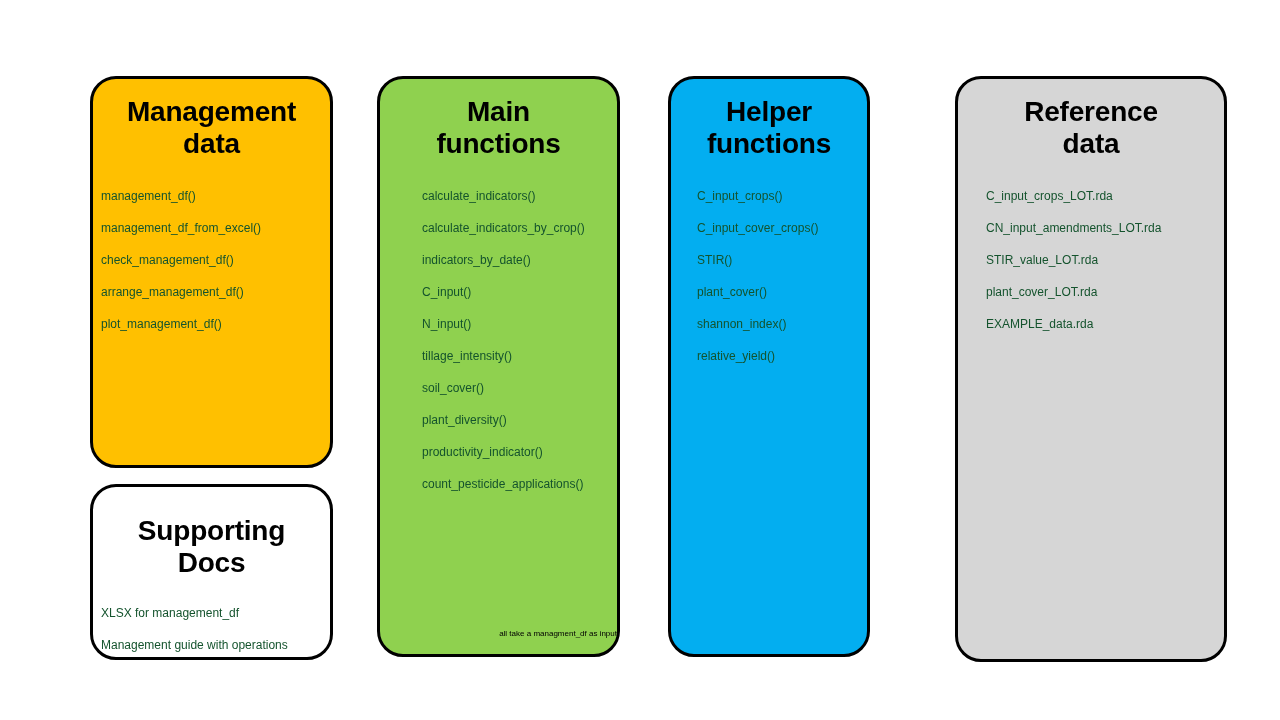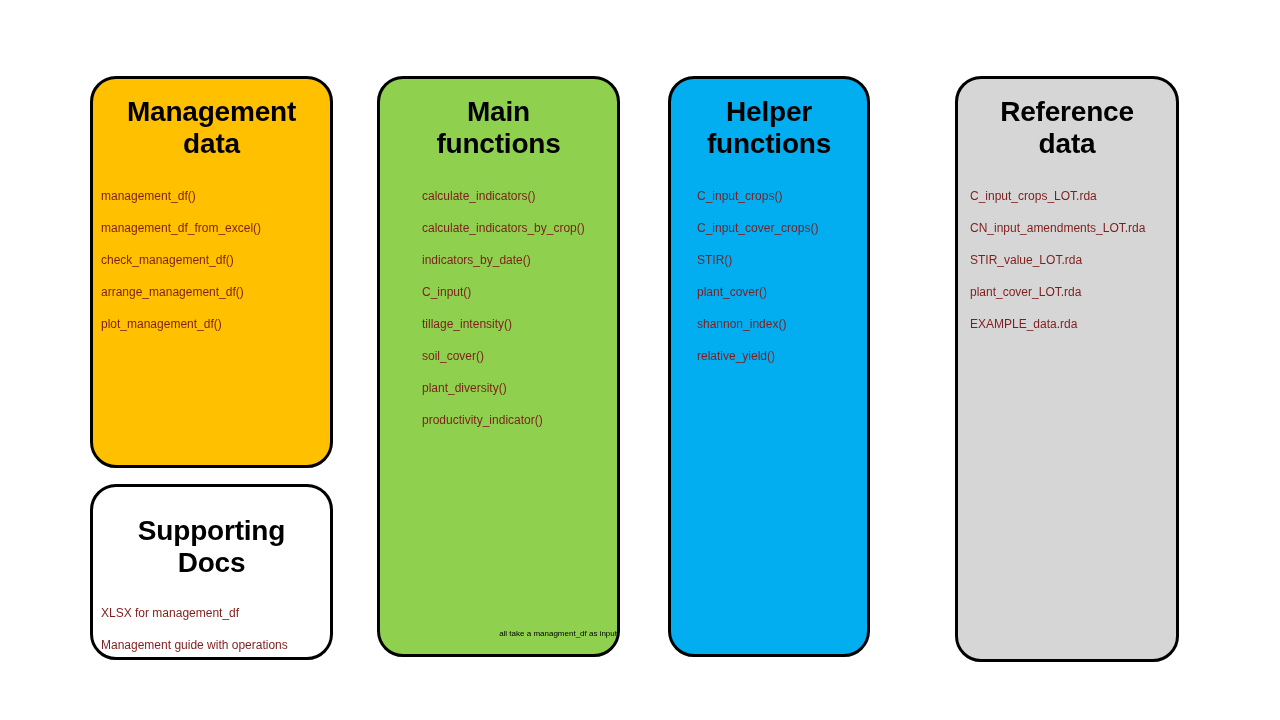--- a/index.html
+++ b/index.html
@@ -36,21 +36,21 @@
     letter-spacing: -0.2px;
   }
   .card-list {
     list-style: none;
     margin: 0;
     padding: 0;
   }
   .card-list li {
     font-size: 12px;
     line-height: 32px;
-    color: #7f1d1d;
+    color: #14532d;
     white-space: nowrap;
   }
   .card-note {
     font-size: 8px;
     text-align: right;
     color: #000000;
     position: absolute;
     left: 0;
     right: 0;
   }
@@ -97,26 +97,26 @@
     height: 581px;
     background: #03AEF0;
   }
   #card-helper .card-title { margin-top: 17px; }
   #card-helper .card-list { margin-top: 20px; padding-left: 26px; }
 
   
   #card-reference {
     left: 955px;
     top: 76px;
-    width: 224px;
+    width: 272px;
     height: 586px;
     background: #D6D6D6;
   }
   #card-reference .card-title { margin-top: 17px; }
-  #card-reference .card-list { margin-top: 20px; padding-left: 12px; }
+  #card-reference .card-list { margin-top: 20px; padding-left: 28px; }
 </style>
 </head>
 <body>
 
 <div id="canvas">
 
   <div class="card" id="card-management">
     <div class="card-title">Management
 data</div>
     <ul class="card-list">
@@ -138,24 +138,26 @@
   </div>
 
   <div class="card" id="card-main">
     <div class="card-title">Main
 functions</div>
     <ul class="card-list">
       <li>calculate_indicators()</li>
       <li>calculate_indicators_by_crop()</li>
       <li>indicators_by_date()</li>
       <li>C_input()</li>
+      <li>N_input()</li>
       <li>tillage_intensity()</li>
       <li>soil_cover()</li>
       <li>plant_diversity()</li>
       <li>productivity_indicator()</li>
+      <li>count_pesticide_applications()</li>
     </ul>
     <div class="card-note">all take a managment_df as input</div>
   </div>
 
   <div class="card" id="card-helper">
     <div class="card-title">Helper
 functions</div>
     <ul class="card-list">
       <li>C_input_crops()</li>
       <li>C_input_cover_crops()</li>

